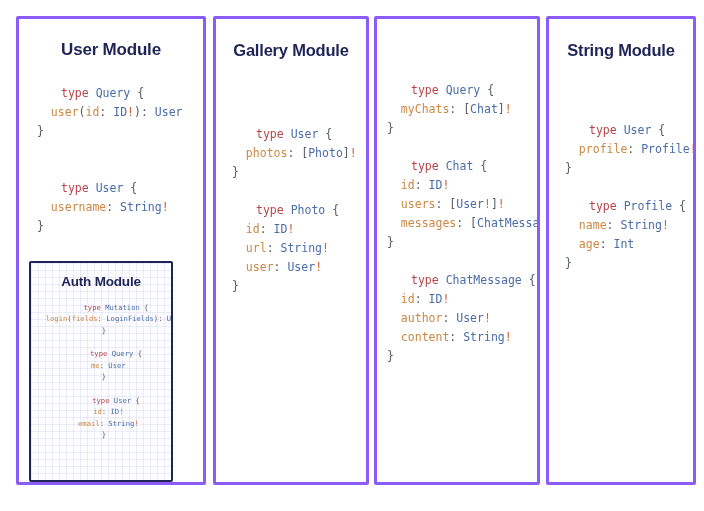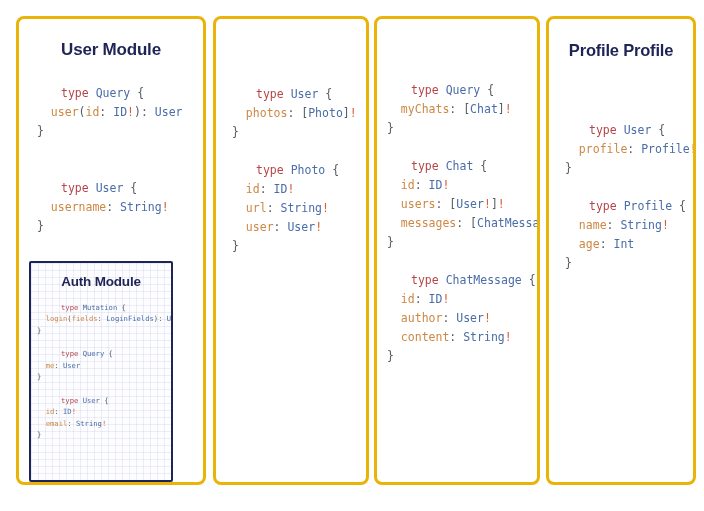--- a/index.html
+++ b/index.html
@@ -21,22 +21,22 @@
     width: 704px;
     height: 511px;
     background: #ffffff;
   }
 
   
   .panel {
     position: absolute;
     box-sizing: border-box;
     background: #ffffff;
-    border: 3px solid #eab308;
-    border-radius: 8px;
+    border: 3px solid #8b5cf6;
+    border-radius: 2px;
     overflow: hidden;
   }
   .panel-user    { left: 16px;  top: 16px; width: 190px; height: 469px; }
   .panel-gallery { left: 213px; top: 16px; width: 156px; height: 469px; }
   .panel-chat    { left: 374px; top: 16px; width: 166px; height: 469px; }
   .panel-profile { left: 546px; top: 16px; width: 150px; height: 469px; }
 
   .panel-title {
     text-align: center;
     color: #1f2456;
@@ -88,21 +88,21 @@
     background-color: #fdfdff;
     background-image:
       repeating-linear-gradient(to right,  rgba(120,130,190,0.13) 0 1px, transparent 1px 7px),
       repeating-linear-gradient(to bottom, rgba(120,130,190,0.13) 0 1px, transparent 1px 7px);
     overflow: hidden;
   }
   .subpanel .panel-title {
     margin-top: 12px;
     font-size: 13.5px;
   }
-  .subpanel .code-area { padding: 12px 0 0 6px; }
+  .subpanel .code-area { padding: 12px 0 0 6px; text-align: center; }
   .subpanel .code {
     font-size: 7.2px;
     line-height: 11.6px;
   }
   .subpanel .code-gap { height: 11.6px; }
 </style>
 </head>
 <body>
 
 <div id="board">
@@ -115,31 +115,32 @@
 
     <section class="subpanel">
       <h3 class="panel-title">Auth Module</h3>
       <div class="code-area">
         <div class="code"><div class="code-block"><div class="code-line"><span class="kw">type </span><span class="tn">Mutation</span><span class="pn"> {</span></div><div class="code-line"><span class="pn">  </span><span class="fld">login</span><span class="pn">(</span><span class="fld">fields</span><span class="pn">: </span><span class="tn">LoginFields</span><span class="pn">): </span><span class="tn">User</span></div><div class="code-line"><span class="pn">}</span></div></div><div class="code-gap"></div><div class="code-block"><div class="code-line"><span class="kw">type </span><span class="tn">Query</span><span class="pn"> {</span></div><div class="code-line"><span class="pn">  </span><span class="fld">me</span><span class="pn">: </span><span class="tn">User</span></div><div class="code-line"><span class="pn">}</span></div></div><div class="code-gap"></div><div class="code-block"><div class="code-line"><span class="kw">type </span><span class="tn">User</span><span class="pn"> {</span></div><div class="code-line"><span class="pn">  </span><span class="fld">id</span><span class="pn">: </span><span class="tn">ID</span><span class="bang">!</span></div><div class="code-line"><span class="pn">  </span><span class="fld">email</span><span class="pn">: </span><span class="tn">String</span><span class="bang">!</span></div><div class="code-line"><span class="pn">}</span></div></div></div>
       </div>
     </section>
   </section>
 
   <section class="panel panel-gallery">
+    <h2 class="panel-title">Gallery Module</h2>
     <div class="code-area">
       <div class="code"><div class="code-block"><div class="code-line"><span class="kw">type </span><span class="tn">User</span><span class="pn"> {</span></div><div class="code-line"><span class="pn">  </span><span class="fld">photos</span><span class="pn">: [</span><span class="tn">Photo</span><span class="pn">]</span><span class="bang">!</span></div><div class="code-line"><span class="pn">}</span></div></div><div class="code-gap"></div><div class="code-block"><div class="code-line"><span class="kw">type </span><span class="tn">Photo</span><span class="pn"> {</span></div><div class="code-line"><span class="pn">  </span><span class="fld">id</span><span class="pn">: </span><span class="tn">ID</span><span class="bang">!</span></div><div class="code-line"><span class="pn">  </span><span class="fld">url</span><span class="pn">: </span><span class="tn">String</span><span class="bang">!</span></div><div class="code-line"><span class="pn">  </span><span class="fld">user</span><span class="pn">: </span><span class="tn">User</span><span class="bang">!</span></div><div class="code-line"><span class="pn">}</span></div></div></div>
     </div>
   </section>
 
   <section class="panel panel-chat">
     <div class="code-area">
       <div class="code"><div class="code-block"><div class="code-line"><span class="kw">type </span><span class="tn">Query</span><span class="pn"> {</span></div><div class="code-line"><span class="pn">  </span><span class="fld">myChats</span><span class="pn">: [</span><span class="tn">Chat</span><span class="pn">]</span><span class="bang">!</span></div><div class="code-line"><span class="pn">}</span></div></div><div class="code-gap"></div><div class="code-block"><div class="code-line"><span class="kw">type </span><span class="tn">Chat</span><span class="pn"> {</span></div><div class="code-line"><span class="pn">  </span><span class="fld">id</span><span class="pn">: </span><span class="tn">ID</span><span class="bang">!</span></div><div class="code-line"><span class="pn">  </span><span class="fld">users</span><span class="pn">: [</span><span class="tn">User</span><span class="bang">!</span><span class="pn">]</span><span class="bang">!</span></div><div class="code-line"><span class="pn">  </span><span class="fld">messages</span><span class="pn">: [</span><span class="tn">ChatMessage</span></div><div class="code-line"><span class="pn">}</span></div></div><div class="code-gap"></div><div class="code-block"><div class="code-line"><span class="kw">type </span><span class="tn">ChatMessage</span><span class="pn"> {</span></div><div class="code-line"><span class="pn">  </span><span class="fld">id</span><span class="pn">: </span><span class="tn">ID</span><span class="bang">!</span></div><div class="code-line"><span class="pn">  </span><span class="fld">author</span><span class="pn">: </span><span class="tn">User</span><span class="bang">!</span></div><div class="code-line"><span class="pn">  </span><span class="fld">content</span><span class="pn">: </span><span class="tn">String</span><span class="bang">!</span></div><div class="code-line"><span class="pn">}</span></div></div></div>
     </div>
   </section>
 
   <section class="panel panel-profile">
-    <h2 class="panel-title">Profile Profile</h2>
+    <h2 class="panel-title">String Module</h2>
     <div class="code-area">
       <div class="code"><div class="code-block"><div class="code-line"><span class="kw">type </span><span class="tn">User</span><span class="pn"> {</span></div><div class="code-line"><span class="pn">  </span><span class="fld">profile</span><span class="pn">: </span><span class="tn">Profile</span><span class="bang">!</span></div><div class="code-line"><span class="pn">}</span></div></div><div class="code-gap"></div><div class="code-block"><div class="code-line"><span class="kw">type </span><span class="tn">Profile</span><span class="pn"> {</span></div><div class="code-line"><span class="pn">  </span><span class="fld">name</span><span class="pn">: </span><span class="tn">String</span><span class="bang">!</span></div><div class="code-line"><span class="pn">  </span><span class="fld">age</span><span class="pn">: </span><span class="tn">Int</span></div><div class="code-line"><span class="pn">}</span></div></div></div>
     </div>
   </section>
 
 </div>
 
 </body></html>

